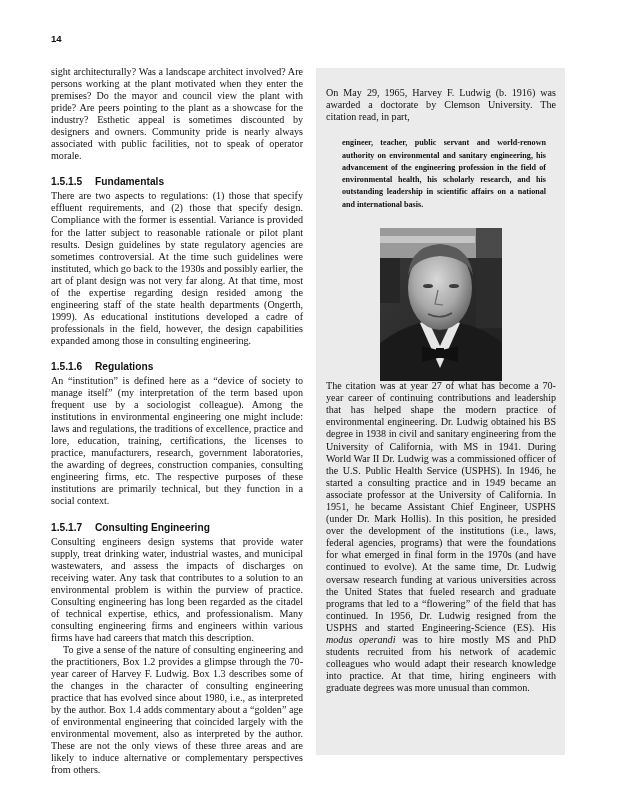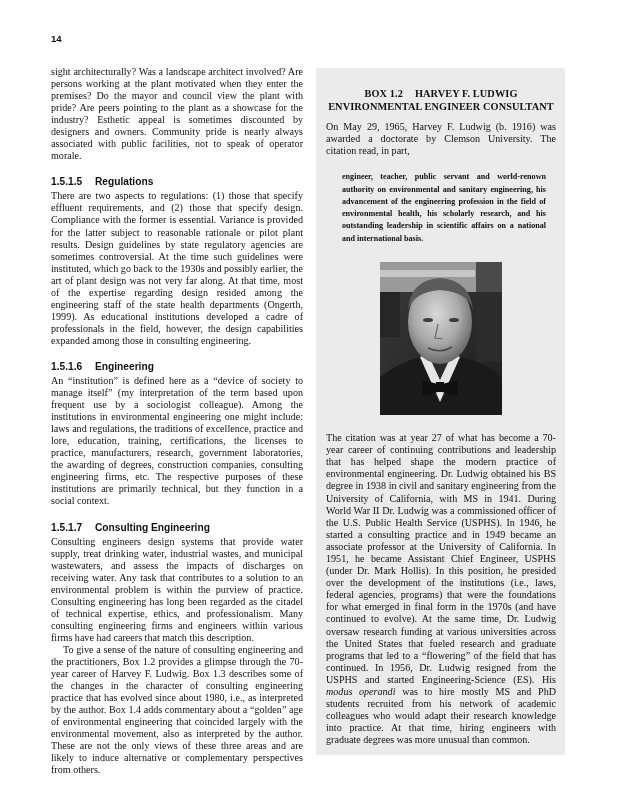--- a/index.html
+++ b/index.html
@@ -19,56 +19,52 @@
          background: #ebebeb; }
   .box-inner { padding: 19px 9px 0 10px; }
   .box-title { text-align: center; font-weight: bold; font-size: 10.3px; line-height: 13px; margin-bottom: 8px; letter-spacing: 0.1px; }
   .box-title .sp { display: inline-block; width: 12px; }
   .box p { font-size: 10.1px; line-height: 12.1px; }
   .citation { margin: 14px 10px 0 16px; font-weight: bold; }
   .citation p { font-size: 8.1px; line-height: 12.3px; }
   .photo-wrap { margin: 17px 0 0 0; text-align: center; height: 152px; position: relative; }
   .photo { position: absolute; left: 54px; top: 0; width: 122px; height: 153px; }
   .caption { font-size: 8.2px; margin-top: 17px; line-height: 10px; }
-  .box .narrative { margin-top: 18px; }
+  .box .narrative { }
   em { font-style: italic; }
 </style>
 </head>
 <body>
 
 <div class="running-head">
   <span class="page-num">14</span>
 </div>
 
 <div class="col-left">
   <p>sight architecturally? Was a landscape architect involved? Are persons working at the plant motivated when they enter the premises? Do the mayor and council view the plant with pride? Are peers pointing to the plant as a showcase for the industry? Esthetic appeal is sometimes discounted by designers and owners. Community pride is nearly always associated with public facilities, not to speak of operator morale.</p>
 
   <h3>
-    <span class="num">1.5.1.5</span><span>Regulations</span>
+    <span class="num">1.5.1.5</span><span>Fundamentals</span>
   </h3>
   <p>There are two aspects to regulations: (1) those that specify effluent requirements, and (2) those that specify design. Compliance with the former is essential. Variance is provided for the latter subject to reasonable rationale or pilot plant results. Design guidelines by state regulatory agencies are sometimes controversial. At the time such guidelines were instituted, which go back to the 1930s and possibly earlier, the art of plant design was not very far along. At that time, most of the expertise regarding design resided among the engineering staff of the state health departments (Ongerth, 1999). As educational institutions developed a cadre of professionals in the field, however, the design capabilities expanded among those in consulting engineering.</p>
 
   <h3>
-    <span class="num">1.5.1.6</span><span>Engineering</span>
+    <span class="num">1.5.1.6</span><span>Regulations</span>
   </h3>
   <p>An “institution” is defined here as a “device of society to manage itself” (my interpretation of the term based upon frequent use by a sociologist colleague). Among the institutions in environmental engineering one might include: laws and regulations, the traditions of excellence, practice and lore, education, training, certifications, the licenses to practice, manufacturers, research, government laboratories, the awarding of degrees, construction companies, consulting engineering firms, etc. The respective purposes of these institutions are primarily technical, but they function in a social context.</p>
 
   <h3>
     <span class="num">1.5.1.7</span><span>Consulting Engineering</span>
   </h3>
   <p>Consulting engineers design systems that provide water supply, treat drinking water, industrial wastes, and municipal wastewaters, and assess the impacts of discharges on receiving water. Any task that contributes to a solution to an environmental problem is within the purview of practice. Consulting engineering has long been regarded as the citadel of technical expertise, ethics, and professionalism. Many consulting engineering firms and engineers within various firms have had careers that match this description.</p>
   <p class="indent">To give a sense of the nature of consulting engineering and the practitioners, Box 1.2 provides a glimpse through the 70-year career of Harvey F. Ludwig. Box 1.3 describes some of the changes in the character of consulting engineering practice that has evolved since about 1980, i.e., as interpreted by the author. Box 1.4 adds commentary about a “golden” age of environmental engineering that coincided largely with the environmental movement, also as interpreted by the author. These are not the only views of these three areas and are likely to induce alternative or complementary perspectives from others.</p>
 </div>
 
 <div class="box">
   <div class="box-inner">
-    <div class="box-title">
-      <span>BOX 1.2</span><span class="sp"></span><span>HARVEY F. LUDWIG</span><br>
-      <span>ENVIRONMENTAL ENGINEER CONSULTANT</span>
-    </div>
     <p>On May 29, 1965, Harvey F. Ludwig (b. 1916) was awarded a doctorate by Clemson University. The citation read, in part,</p>
 
     <div class="citation">
       <p>engineer, teacher, public servant and world-renown authority on environmental and sanitary engineering, his advancement of the engineering profession in the field of environmental health, his scholarly research, and his outstanding leadership in scientific affairs on a national and international basis.</p>
     </div>
 
     <div class="photo-wrap">
       <svg class="photo" viewBox="0 0 122 153" role="img" aria-label="Black and white portrait photograph of Harvey F. Ludwig wearing a bow tie">
         <defs>
           <linearGradient id="bg" x1="0" y1="0" x2="1" y2="1">

